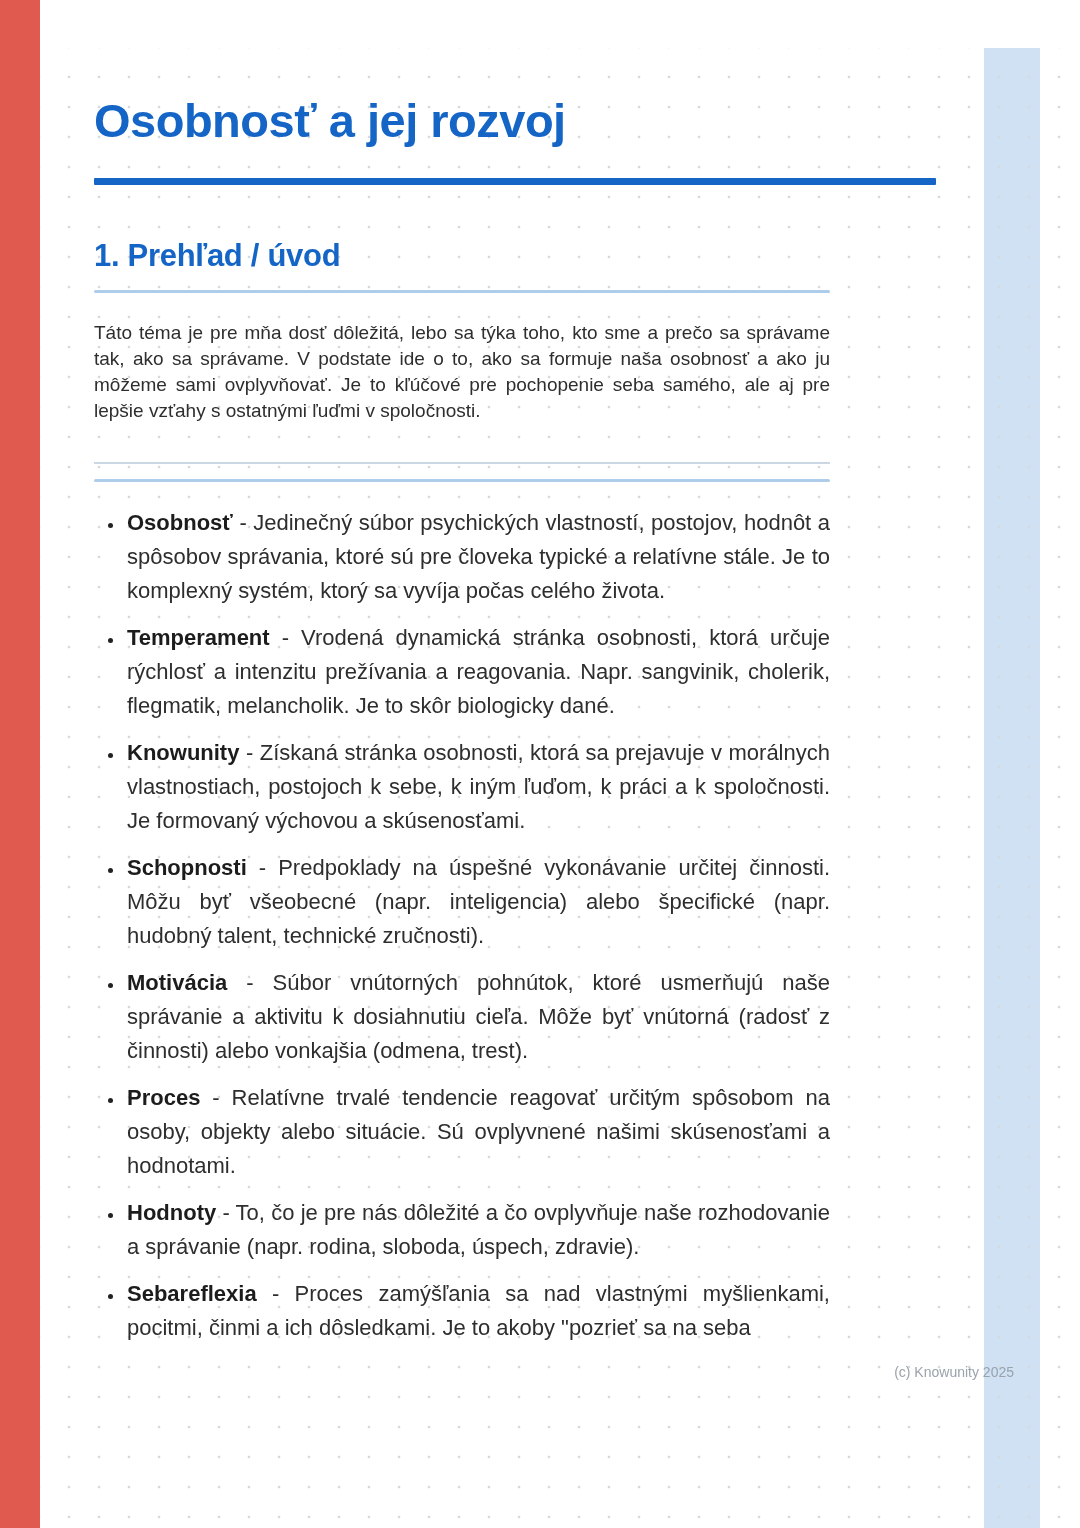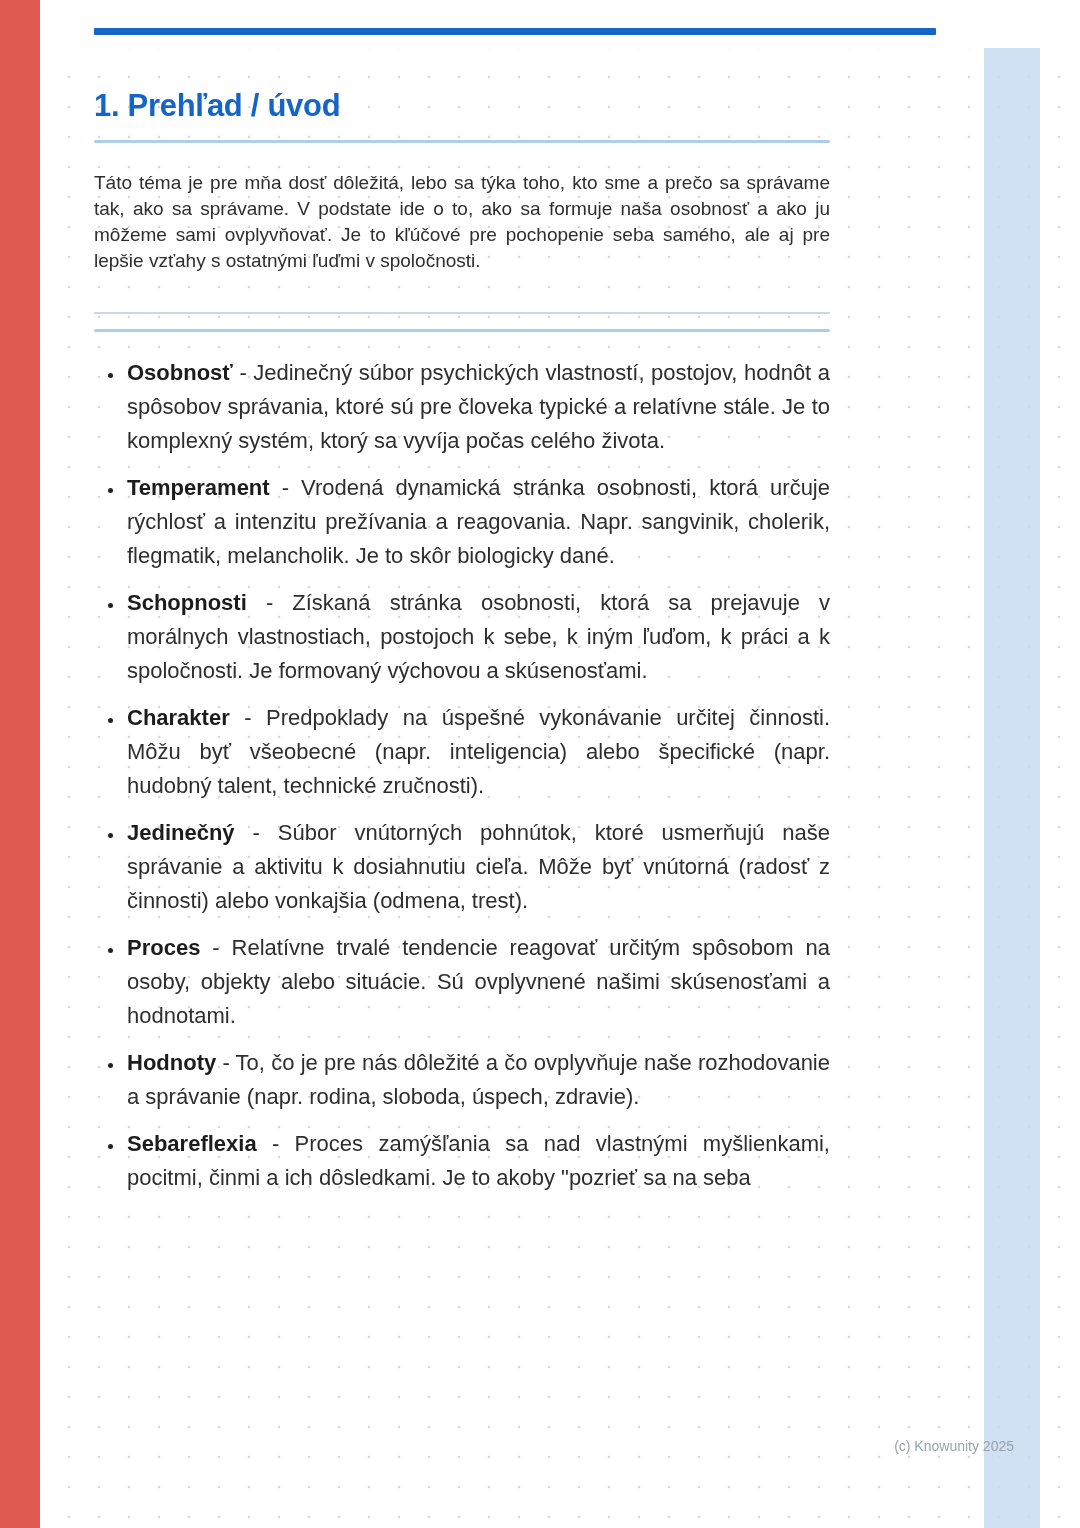--- a/index.html
+++ b/index.html
@@ -110,68 +110,69 @@
   ul.definitions li::marker{
     color:#222;
     font-size:18px;
   }
   ul.definitions li strong{
     color:#1c1c1c;
     font-weight:bold;
   }
   .footer-note{
     position:absolute;
-    top:1438px;
+    top:1364px;
     right:66px;
     font-size:14px;
     color:var(--footer-gray);
     z-index:3;
     text-align:center;
   }
 </style>
 </head>
 <body>
 
 <div class="page">
 
   <div class="strip-red"></div>
   <div class="strip-blue"></div>
   <div class="dot-layer"></div>
 
   <div class="content">
 
+    <h1 class="page-title">Osobnosť a jej rozvoj</h1>
     <div class="title-rule"></div>
 
     <h2 class="section-heading">1. Prehľad / úvod</h2>
     <div class="heading-underline"></div>
     <p class="body-text">Táto téma je pre mňa dosť dôležitá, lebo sa týka toho, kto sme a prečo sa správame tak, ako sa správame. V podstate ide o to, ako sa formuje naša osobnosť a ako ju môžeme sami ovplyvňovať. Je to kľúčové pre pochopenie seba samého, ale aj pre lepšie vzťahy s ostatnými ľuďmi v spoločnosti.</p>
 
     <div class="section-divider"></div>
 
     <div class="heading-underline"></div>
 
     <ul class="definitions">
       <li>
         <strong>Osobnosť</strong>
         <span>- Jedinečný súbor psychických vlastností, postojov, hodnôt a spôsobov správania, ktoré sú pre človeka typické a relatívne stále. Je to komplexný systém, ktorý sa vyvíja počas celého života.</span>
       </li>
       <li>
         <strong>Temperament</strong>
         <span>- Vrodená dynamická stránka osobnosti, ktorá určuje rýchlosť a intenzitu prežívania a reagovania. Napr. sangvinik, cholerik, flegmatik, melancholik. Je to skôr biologicky dané.</span>
       </li>
       <li>
-        <strong>Schopnosti</strong>
+        <strong>Knowunity</strong>
         <span>- Získaná stránka osobnosti, ktorá sa prejavuje v morálnych vlastnostiach, postojoch k sebe, k iným ľuďom, k práci a k spoločnosti. Je formovaný výchovou a skúsenosťami.</span>
       </li>
       <li>
-        <strong>Charakter</strong>
+        <strong>Schopnosti</strong>
         <span>- Predpoklady na úspešné vykonávanie určitej činnosti. Môžu byť všeobecné (napr. inteligencia) alebo špecifické (napr. hudobný talent, technické zručnosti).</span>
       </li>
       <li>
-        <strong>Jedinečný</strong>
+        <strong>Motivácia</strong>
         <span>- Súbor vnútorných pohnútok, ktoré usmerňujú naše správanie a aktivitu k dosiahnutiu cieľa. Môže byť vnútorná (radosť z činnosti) alebo vonkajšia (odmena, trest).</span>
       </li>
       <li>
         <strong>Proces</strong>
         <span>- Relatívne trvalé tendencie reagovať určitým spôsobom na osoby, objekty alebo situácie. Sú ovplyvnené našimi skúsenosťami a hodnotami.</span>
       </li>
       <li>
         <strong>Hodnoty</strong>
         <span>- To, čo je pre nás dôležité a čo ovplyvňuje naše rozhodovanie a správanie (napr. rodina, sloboda, úspech, zdravie).</span>
       </li>

